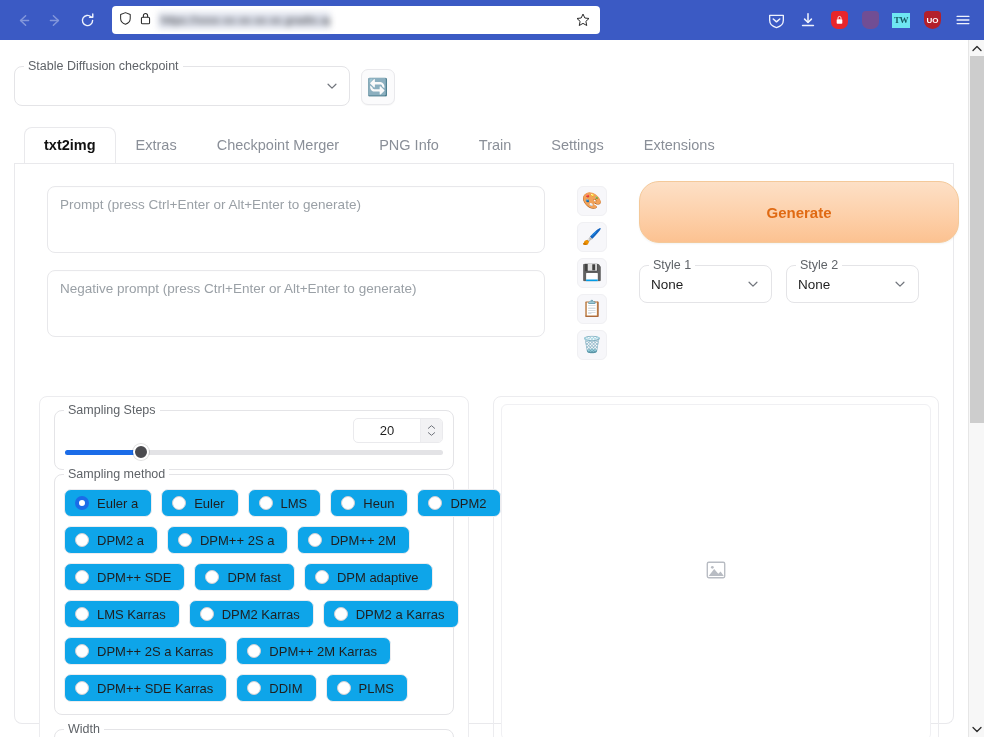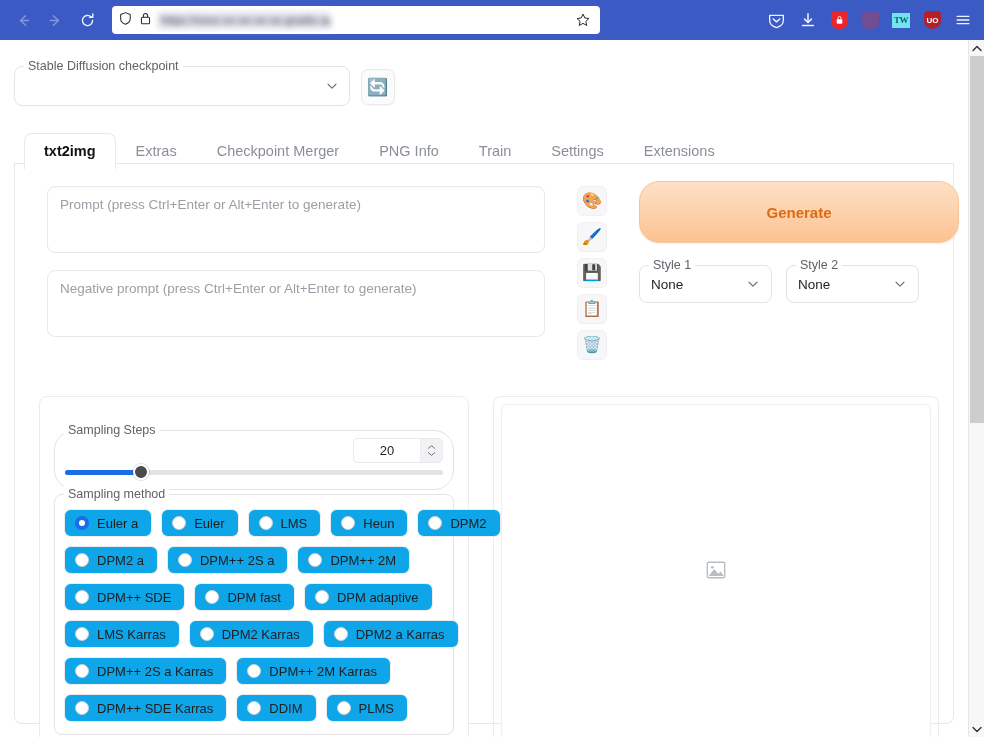--- a/index.html
+++ b/index.html
@@ -201,21 +201,21 @@
   }
   .tab {
     font-size: 14.5px;
     color: #8a8f98;
     padding: 8px 19px 9px 19px;
     line-height: 18px;
     border: 1px solid transparent;
     border-bottom: none;
     border-radius: 8px 8px 0 0;
     position: relative;
-    top: 6px;
+    top: 0;
     white-space: nowrap;
   }
   .tab.active {
     color: #111;
     font-weight: bold;
     background: #fff;
     border-color: #e9e9ec;
   }
 
   
@@ -317,24 +317,23 @@
     width: 430px;
     border: 1px solid #ececef;
     border-radius: 8px;
     padding: 13px 14px 8px 14px;
     position: relative;
     background: #fff;
   }
   .slider-field {
     position: relative;
     border: 1px solid #e4e4e7;
-    border-radius: 20px;
+    border-radius: 8px;
     padding: 10px 10px 14px 10px;
     margin-bottom: 0;
-    margin-top: 20px;
   }
   .slider-head {
     display: flex;
     align-items: center;
     justify-content: flex-end;
     height: 18px;
   }
   .num-input {
     width: 90px;
     height: 25px;

